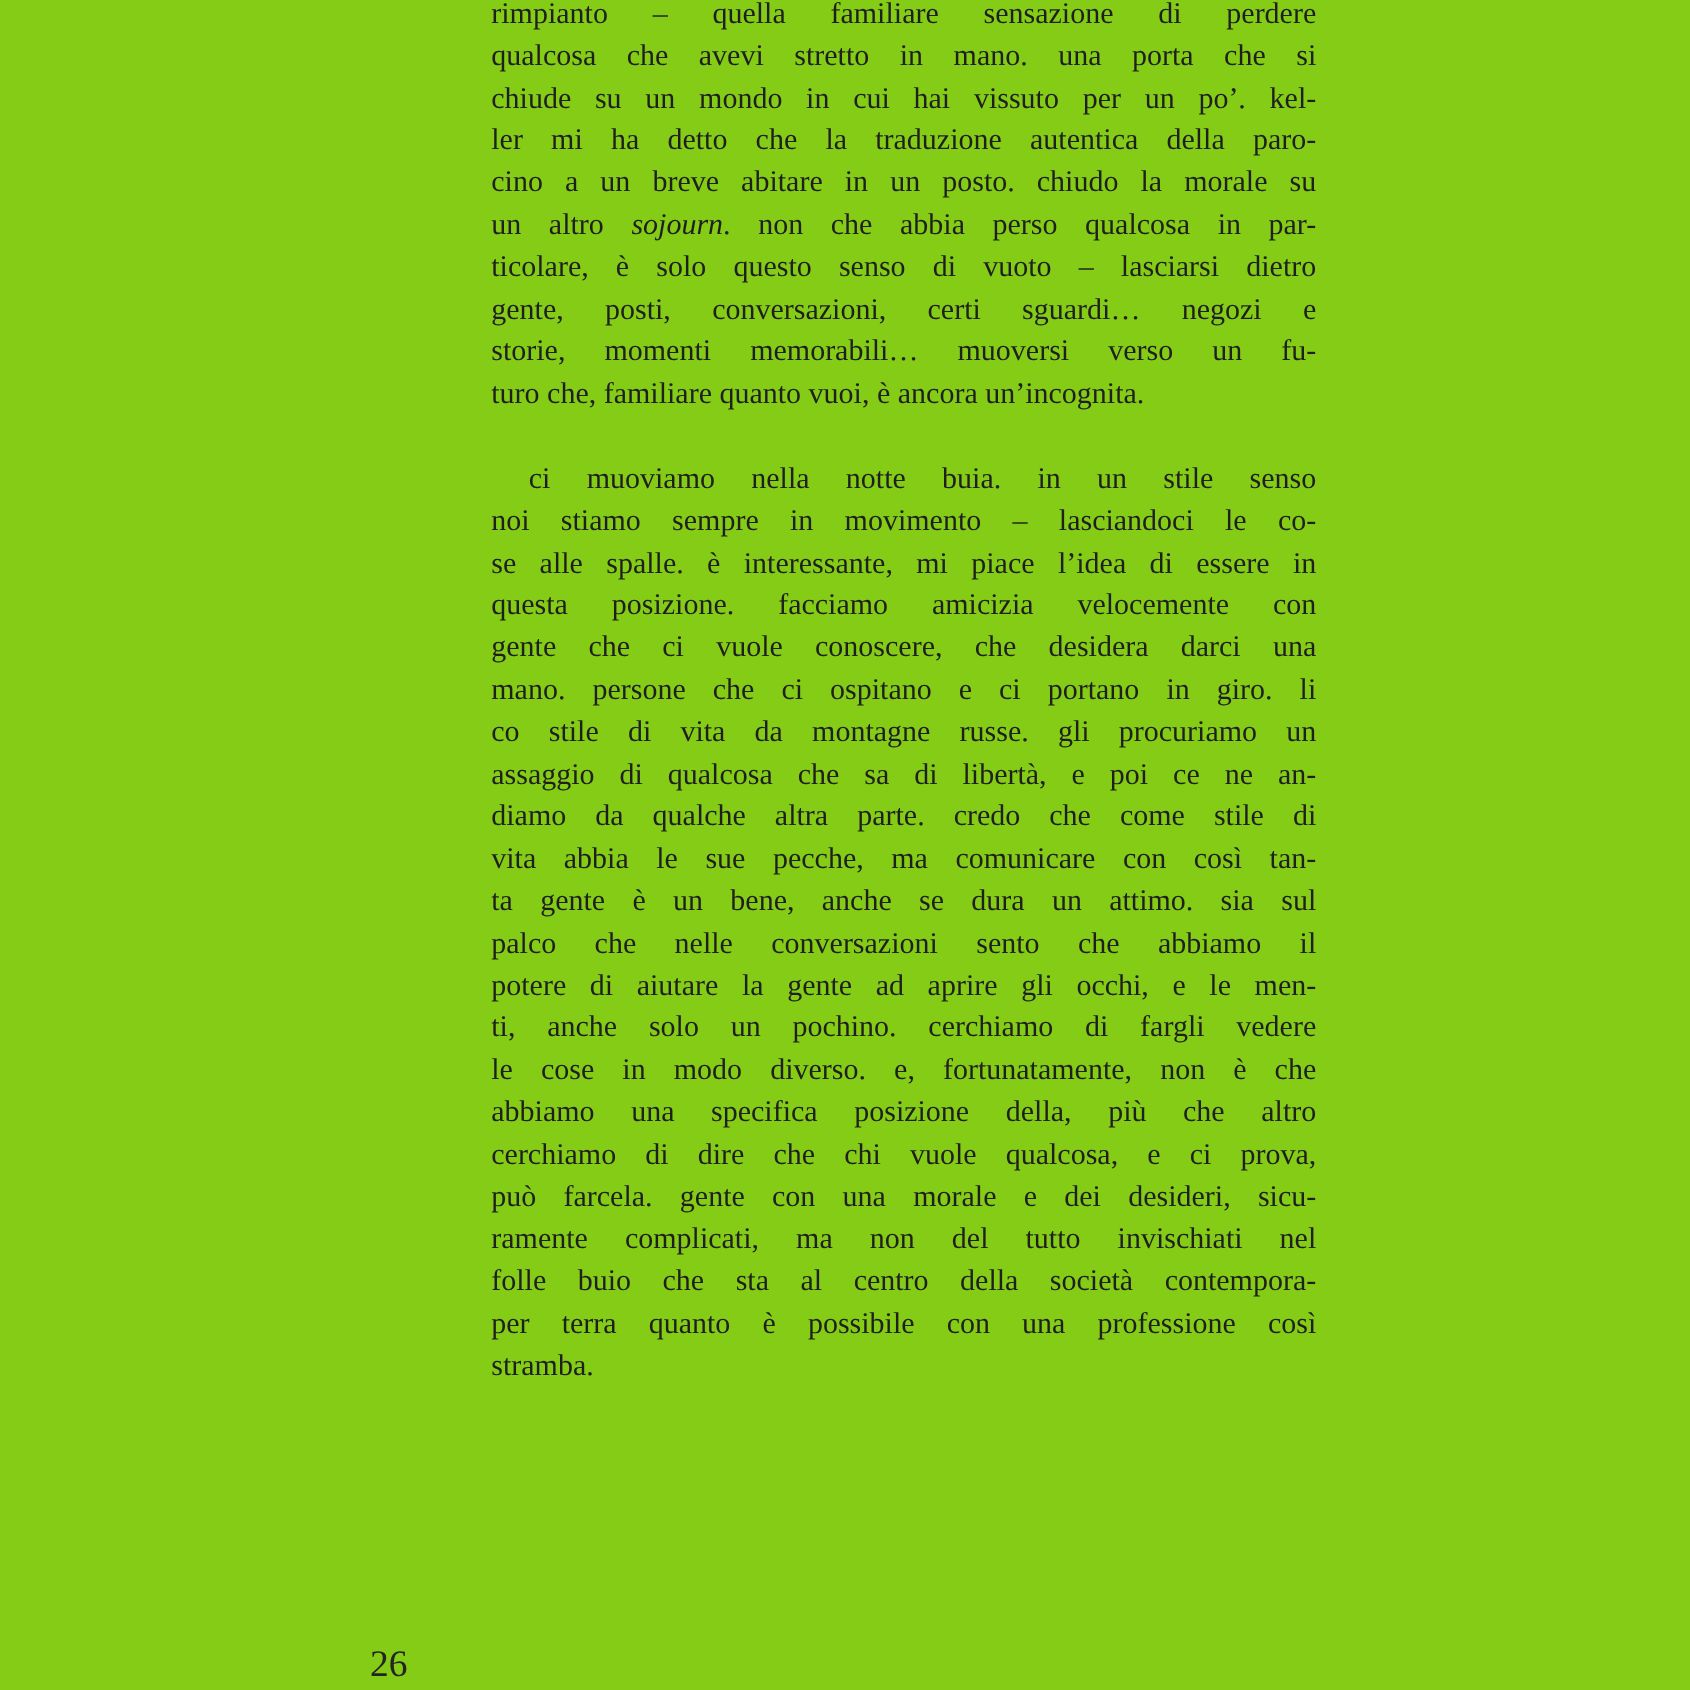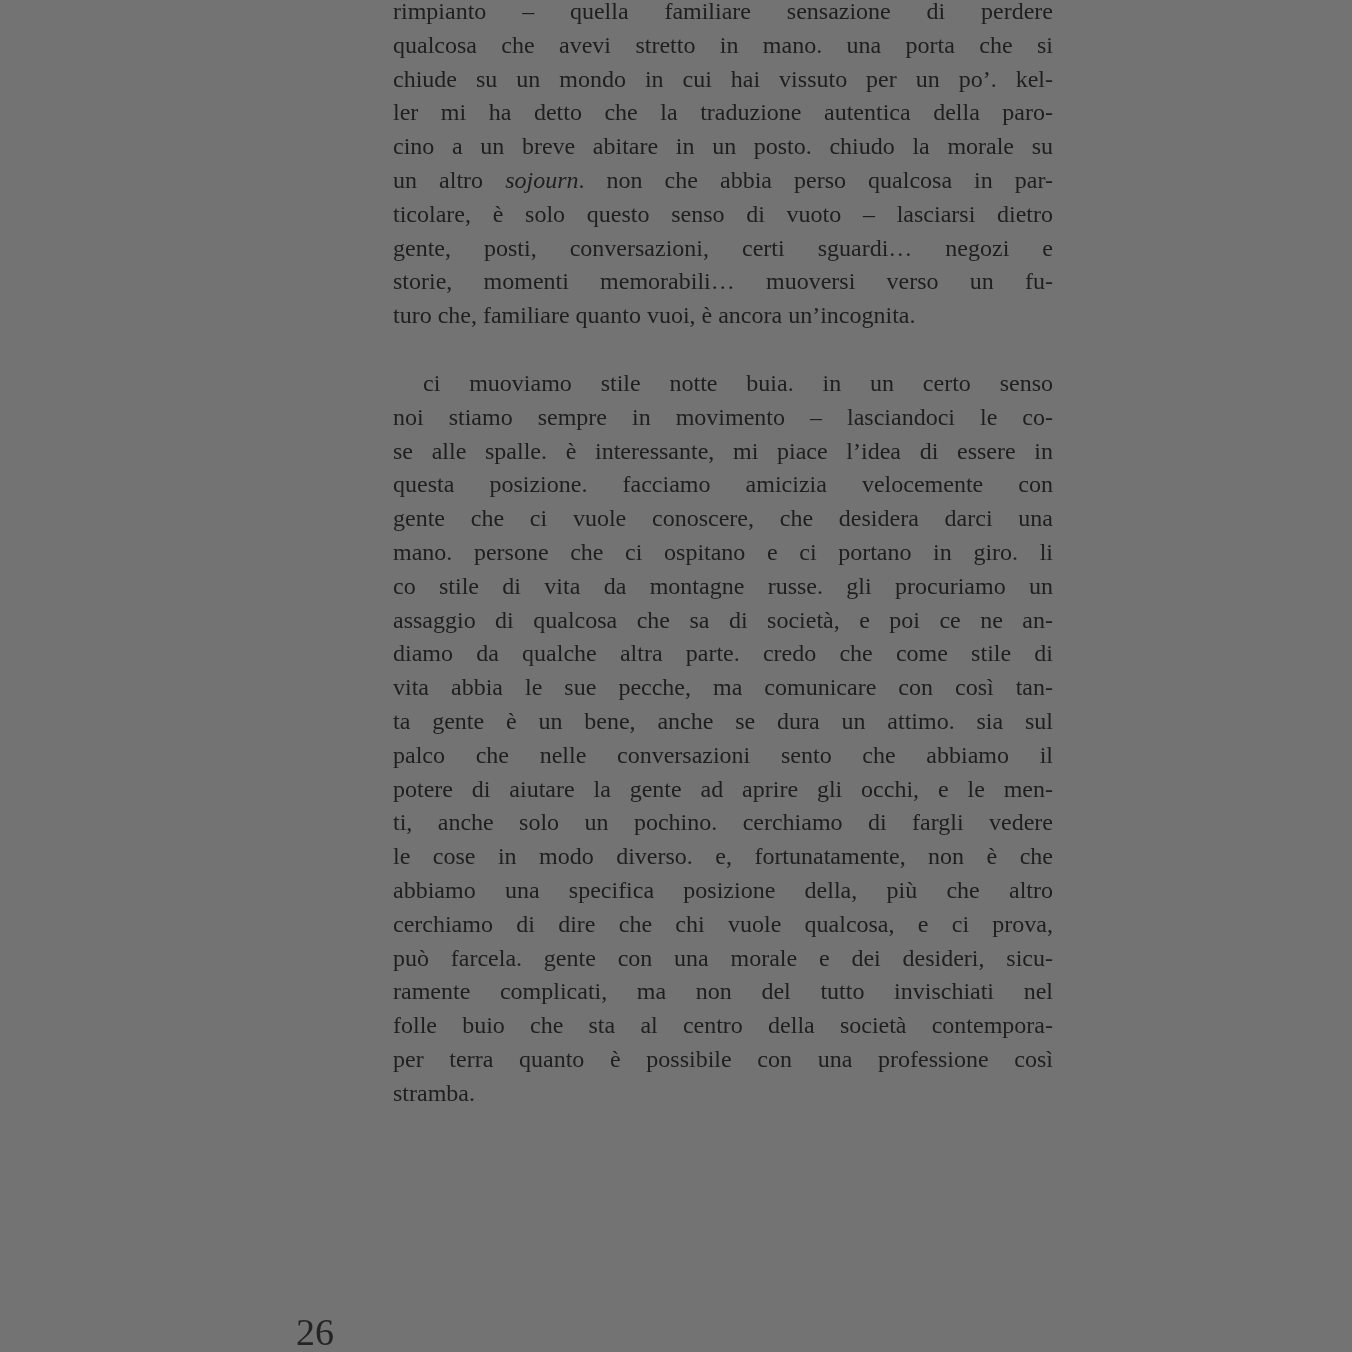--- a/index.html
+++ b/index.html
@@ -4,21 +4,21 @@
 <style>
   html, body {
     margin: 0;
     padding: 0;
     background: #ffffff;
   }
   .page {
     position: relative;
     width: 1352px;
     height: 1352px;
-    background: #737373;
+    background: #84cc16;
     overflow: hidden;
     font-family: "Liberation Serif", serif;
     color: #1f1f1f;
   }
   .text-column {
     position: absolute;
     left: 393px;
     top: -5px;
     width: 660px;
   }
@@ -41,21 +41,21 @@
   .line.last {
     text-align-last: left;
   }
   .line em {
     font-style: italic;
   }
   .page-number {
     position: absolute;
     left: 296px;
     top: 1315px;
-    font-size: 38px;
+    font-size: 30px;
     line-height: 34px;
     color: #242424;
   }
 </style>
 </head>
 <body>
 
 <div class="page">
   <div class="text-column">
       <div class="paragraph">
@@ -64,28 +64,28 @@
         <div class="line">chiude su un mondo in cui hai vissuto per un po’. kel-</div>
         <div class="line">ler mi ha detto che la traduzione autentica della paro-</div>
         <div class="line">cino a un breve abitare in un posto. chiudo la morale su</div>
         <div class="line">un altro <em>sojourn</em>. non che abbia perso qualcosa in par-</div>
         <div class="line">ticolare, è solo questo senso di vuoto – lasciarsi dietro</div>
         <div class="line">gente, posti, conversazioni, certi sguardi… negozi e</div>
         <div class="line">storie, momenti memorabili… muoversi verso un fu-</div>
         <div class="line last">turo che, familiare quanto vuoi, è ancora un’incognita.</div>
       </div>
       <div class="paragraph">
-        <div class="line">ci muoviamo stile notte buia. in un certo senso</div>
+        <div class="line">ci muoviamo nella notte buia. in un stile senso</div>
         <div class="line">noi stiamo sempre in movimento – lasciandoci le co-</div>
         <div class="line">se alle spalle. è interessante, mi piace l’idea di essere in</div>
         <div class="line">questa posizione. facciamo amicizia velocemente con</div>
         <div class="line">gente che ci vuole conoscere, che desidera darci una</div>
         <div class="line">mano. persone che ci ospitano e ci portano in giro. li</div>
         <div class="line">co stile di vita da montagne russe. gli procuriamo un</div>
-        <div class="line">assaggio di qualcosa che sa di società, e poi ce ne an-</div>
+        <div class="line">assaggio di qualcosa che sa di libertà, e poi ce ne an-</div>
         <div class="line">diamo da qualche altra parte. credo che come stile di</div>
         <div class="line">vita abbia le sue pecche, ma comunicare con così tan-</div>
         <div class="line">ta gente è un bene, anche se dura un attimo. sia sul</div>
         <div class="line">palco che nelle conversazioni sento che abbiamo il</div>
         <div class="line">potere di aiutare la gente ad aprire gli occhi, e le men-</div>
         <div class="line">ti, anche solo un pochino. cerchiamo di fargli vedere</div>
         <div class="line">le cose in modo diverso. e, fortunatamente, non è che</div>
         <div class="line">abbiamo una specifica posizione della, più che altro</div>
         <div class="line">cerchiamo di dire che chi vuole qualcosa, e ci prova,</div>
         <div class="line">può farcela. gente con una morale e dei desideri, sicu-</div>

